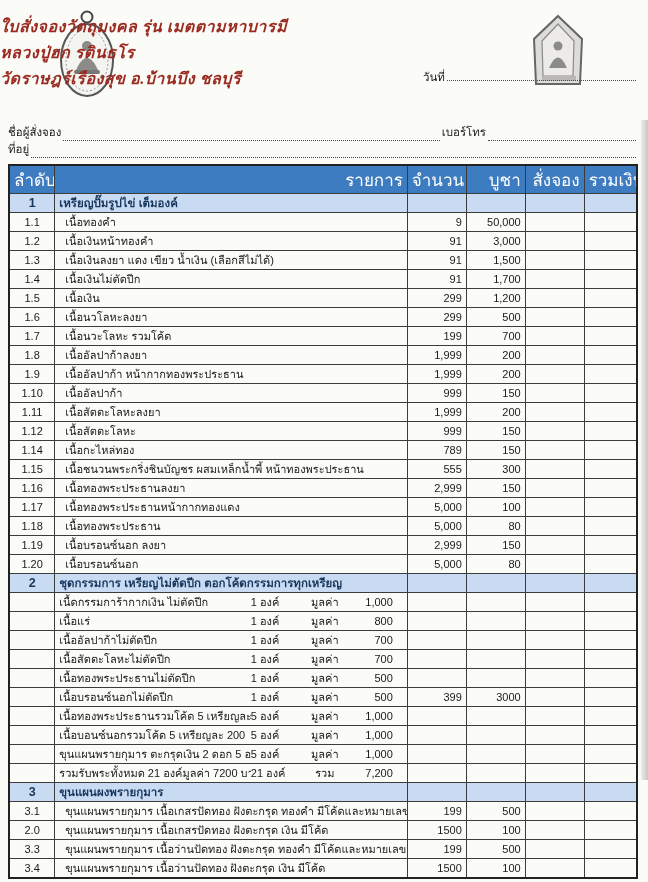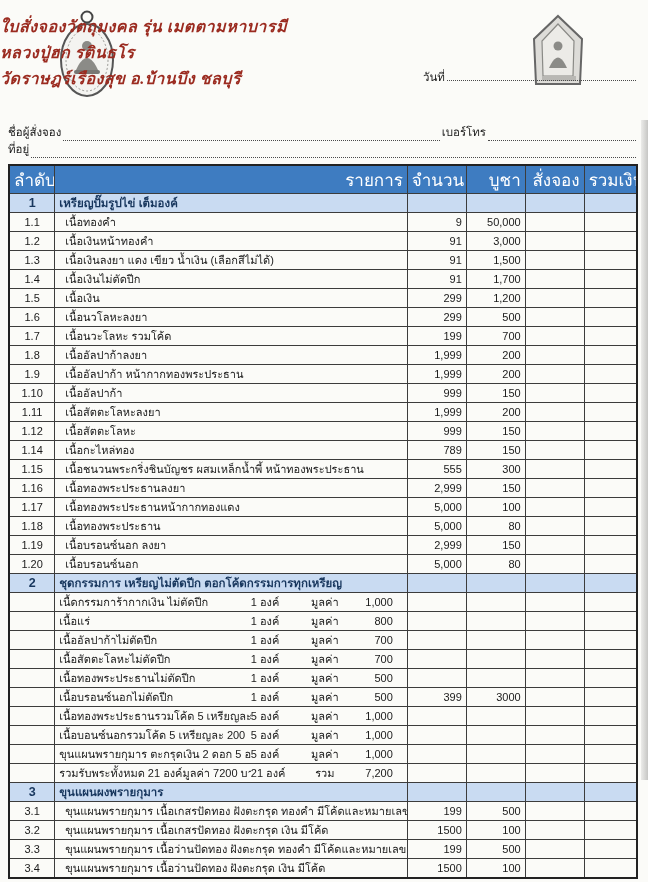--- a/index.html
+++ b/index.html
@@ -479,21 +479,21 @@
       </tr>
       <tr class="item-row">
         <td class="c-no">3.1</td>
         <td class="c-name">ขุนแผนพรายกุมาร เนื้อเกสรปัดทอง ฝังตะกรุด ทองคำ มีโค้ดและหมายเลข</td>
         <td class="c-qty">199</td>
         <td class="c-price">500</td>
         <td class="c-order"></td>
         <td class="c-total"></td>
       </tr>
       <tr class="item-row">
-        <td class="c-no">3.2</td>
+        <td class="c-no">2.0</td>
         <td class="c-name">ขุนแผนพรายกุมาร เนื้อเกสรปัดทอง ฝังตะกรุด เงิน มีโค้ด</td>
         <td class="c-qty">1500</td>
         <td class="c-price">100</td>
         <td class="c-order"></td>
         <td class="c-total"></td>
       </tr>
       <tr class="item-row">
         <td class="c-no">3.3</td>
         <td class="c-name">ขุนแผนพรายกุมาร เนื้อว่านปัดทอง  ฝังตะกรุด ทองคำ มีโค้ดและหมายเลข</td>
         <td class="c-qty">199</td>

